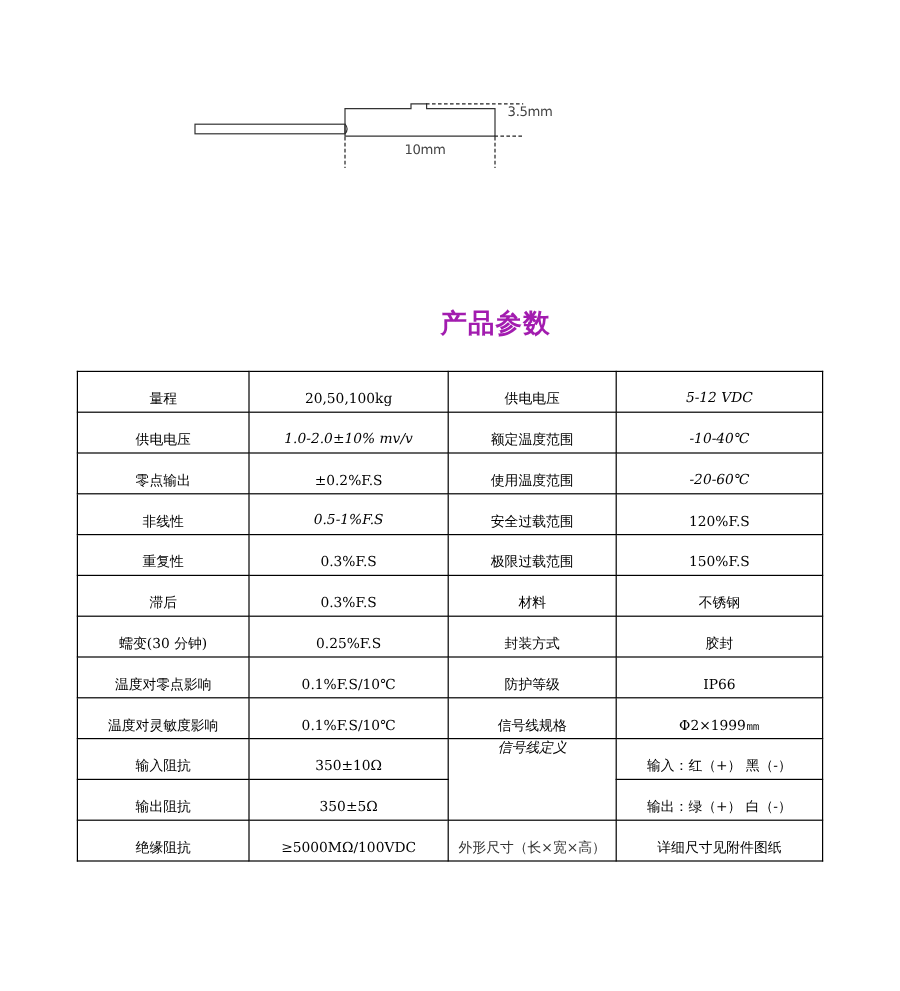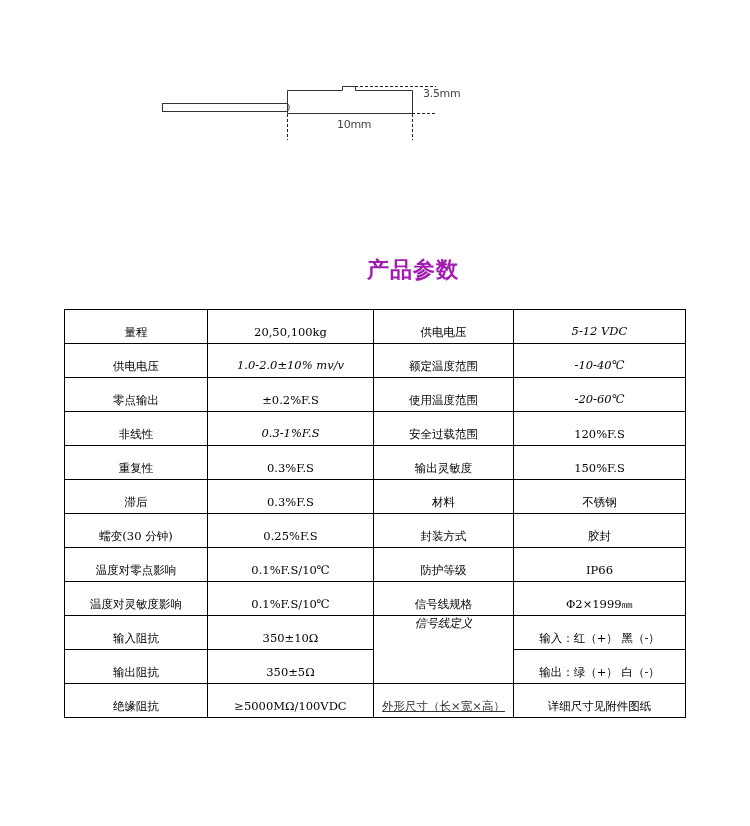--- a/index.html
+++ b/index.html
@@ -5,21 +5,21 @@
   html, body { margin: 0; padding: 0; background: #ffffff; }
   body { width: 750px; height: 826px; position: relative; overflow: hidden; font-family: "DejaVu Sans", sans-serif; color: #000; }
   .diagram { position: absolute; left: 0; top: 0; width: 750px; height: 160px; }
   .diagram svg { position: absolute; left: 0; top: 0; }
   .dim-label { position: absolute; font-family: "DejaVu Sans", sans-serif; font-size: 11px; color: #444; letter-spacing: -0.3px; }
   .title { position: absolute; left: 0; width: 750px; top: 255px; text-align: center; font-size: 22px; font-weight: bold; color: #a21caf; letter-spacing: 1px; padding-left: 38px; }
   table.params { position: absolute; left: 64px; top: 309px; width: 621px; border-collapse: collapse; table-layout: fixed; }
   table.params td { border: 1px solid #000; height: 33px; padding: 0; font-family: "DejaVu Serif", serif; font-size: 11.5px; text-align: center; vertical-align: top; position: relative; line-height: 14px; }
   td .t { display: block; padding-top: 3px; margin-top: 12px; }
   td .b { display: block; padding-top: 14px; font-style: italic; }
-  td.small { font-size: 10px; color: #333; text-decoration: underline; }
+  td.small { font-size: 10px; color: #333; }
   td.sans { font-family: "DejaVu Sans", sans-serif; }
   td.midv { vertical-align: middle; font-style: italic; }
 </style>
 </head>
 <body>
 
 <div class="diagram">
   <svg width="750" height="160">
 
     <rect x="162.5" y="103.5" width="125" height="8" fill="none" stroke="#333" stroke-width="1"></rect>
@@ -86,38 +86,38 @@
         </td>
       <td>
           <span class="b">-20-60℃</span>
         </td>
     </tr>
     <tr>
       <td>
           <span class="t">非线性</span>
         </td>
       <td>
-          <span class="b">0.3-1%F.S</span>
+          <span class="b">0.5-1%F.S</span>
         </td>
       <td>
           <span class="t">安全过载范围</span>
         </td>
       <td>
           <span class="t">120%F.S</span>
         </td>
     </tr>
     <tr>
       <td>
           <span class="t">重复性</span>
         </td>
       <td>
           <span class="t">0.3%F.S</span>
         </td>
       <td>
-          <span class="t">输出灵敏度</span>
+          <span class="t">极限过载范围</span>
         </td>
       <td>
           <span class="t">150%F.S</span>
         </td>
     </tr>
     <tr>
       <td>
           <span class="t">滞后</span>
         </td>
       <td>

